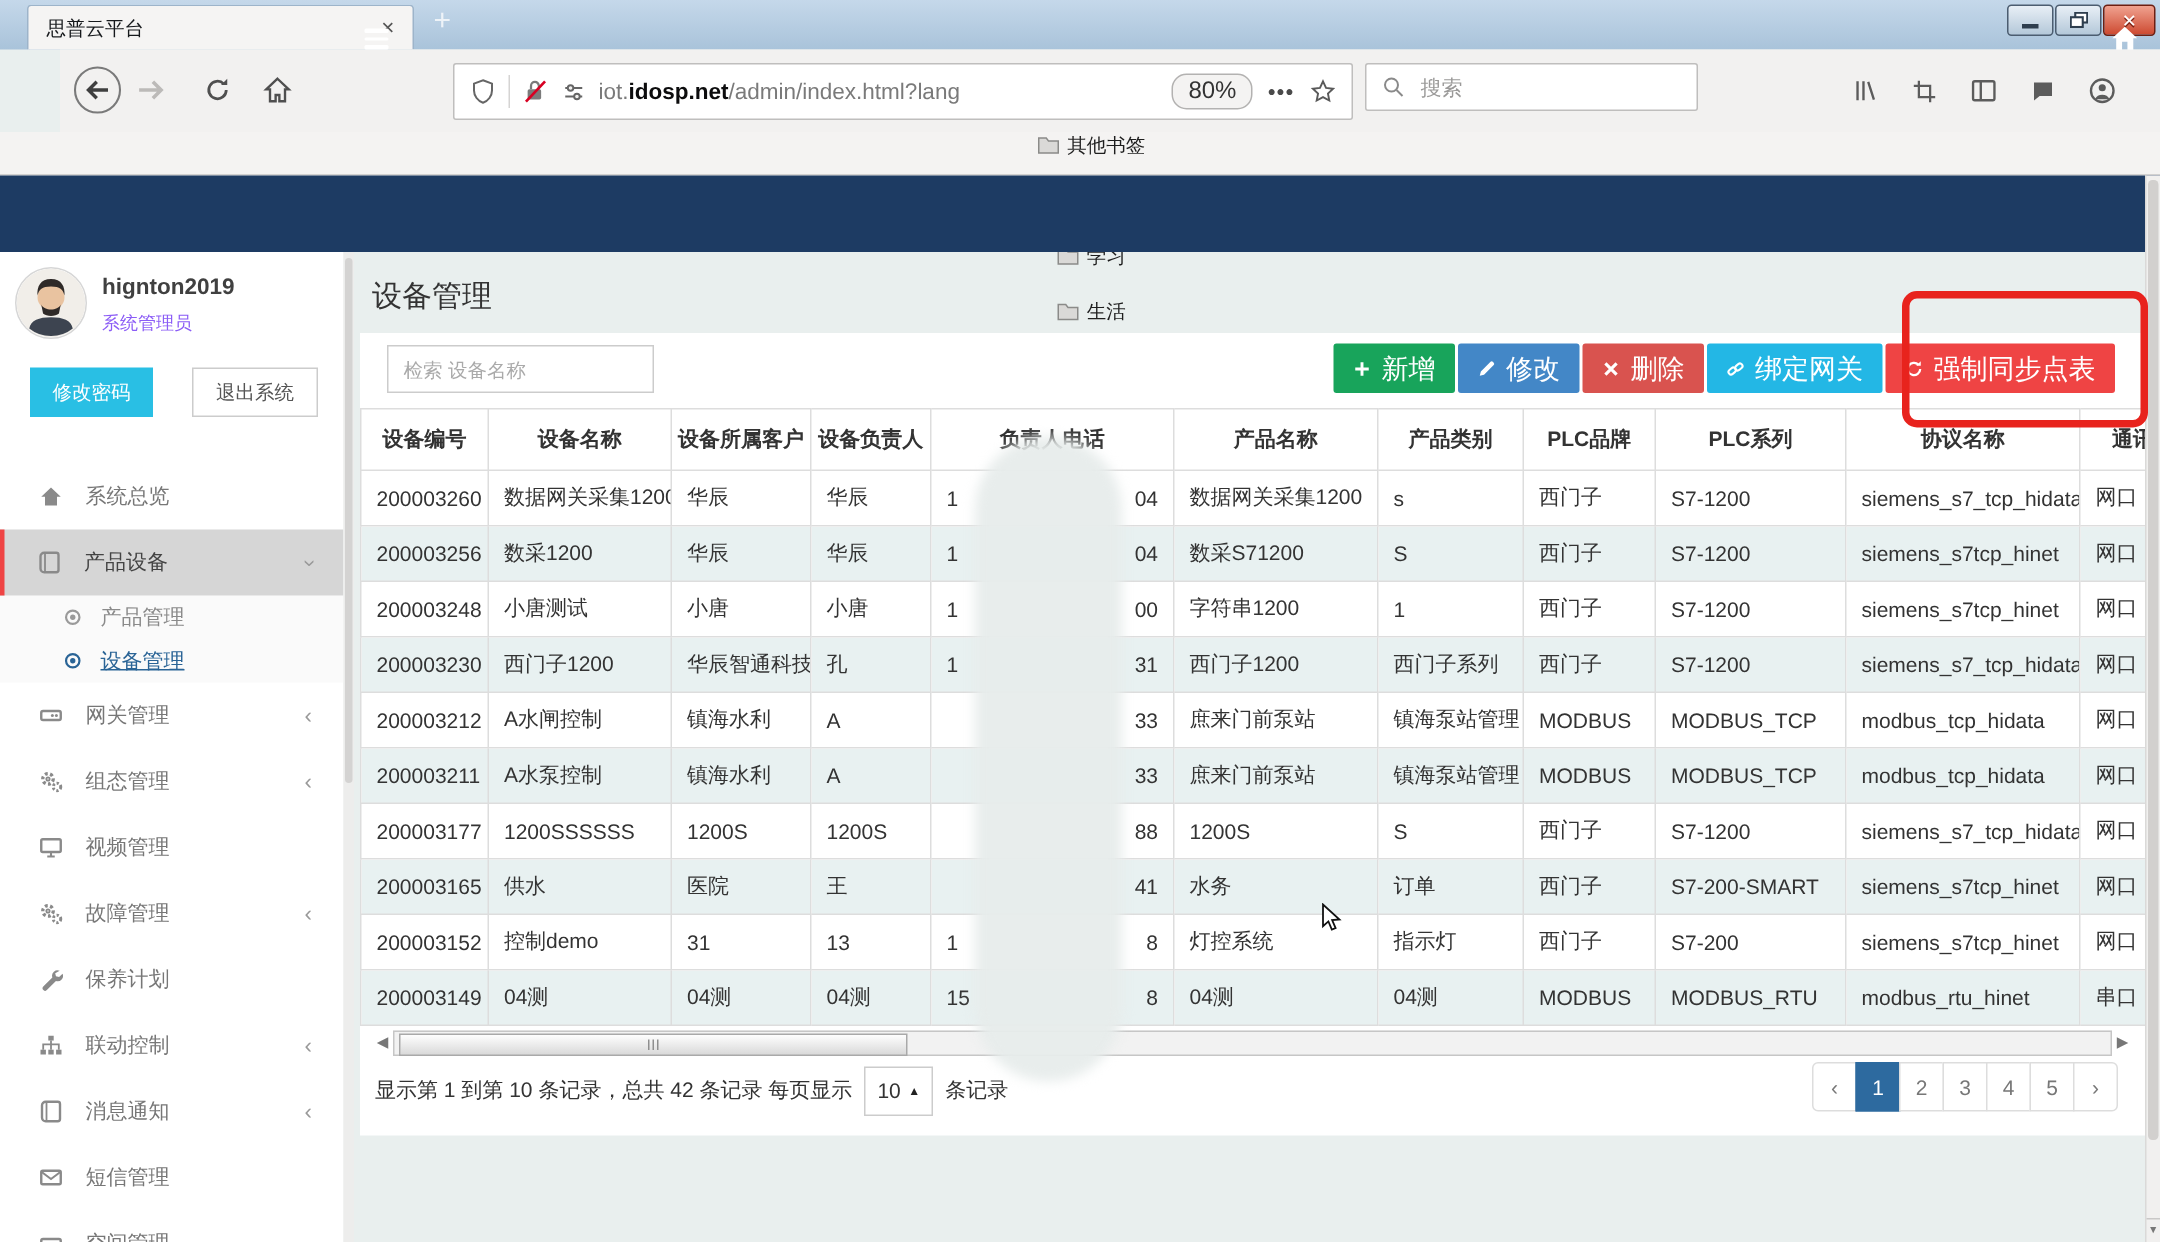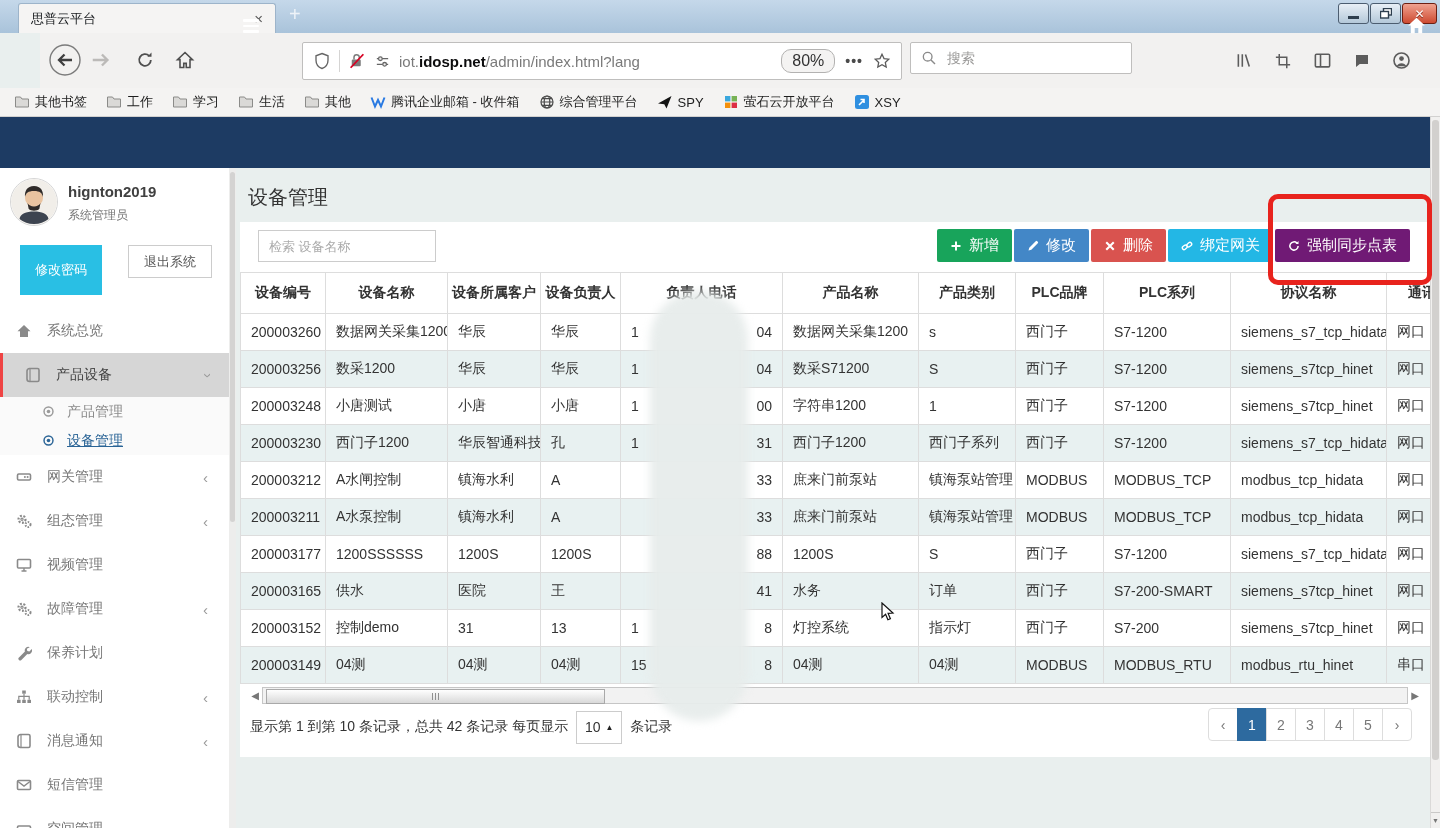--- a/index.html
+++ b/index.html
@@ -25,57 +25,57 @@
   .urltext b{color:#0c0c0d;font-weight:bold;}
   .urlfade{flex:1;}
   .zoombadge{border:1px solid #b3b2b1;border-radius:10px;background:#f4f3f2;font-size:16px;color:#333;padding:2px 10px;}
   .pagedots{color:#4a4a4a;font-size:14px;font-weight:bold;letter-spacing:1px;margin:0 2px;}
   .searchbox{position:absolute;left:870px;top:9px;width:222px;height:32px;background:#fff;border:1px solid #bfbebd;border-radius:2px;display:flex;align-items:center;padding:0 10px;box-sizing:border-box;gap:8px;}
   .searchbox input{border:none;outline:none;font-size:14px;color:#333;width:150px;font-family:inherit;background:transparent;}
   .searchbox input::placeholder{color:#9b9a99;}
   .tbicons{position:absolute;left:1194px;top:0;height:55px;display:flex;align-items:center;gap:21px;}
   .tbburger{position:absolute;left:1408px;top:20px;width:18px;}
   .tbburger div{height:2px;background:#5c5c5c;margin-bottom:4px;}
-  .bookmarks{position:absolute;left:0;top:88px;right:0;height:29px;background:#f4f3f2;border-bottom:1px solid #d2d1d0;display:flex;align-items:center;padding-left:14px;gap:19px;box-sizing:border-box;}
+  .bookmarks{position:absolute;left:0;top:88px;right:0;height:29px;background:#f4f3f2;border-bottom:1px solid #d2d1d0;display:flex;align-items:center;padding-left:14px;gap:19px;box-sizing:border-box;flex-direction:column;}
   .bm{display:flex;align-items:center;gap:5px;font-size:13px;color:#1e1e1e;white-space:nowrap;}
   .bm .bm-ic svg{width:16px;height:16px;}
   
   .appnav{position:absolute;left:0;top:117px;right:0;height:51px;background:#1d3b63;}
   .burger{position:absolute;left:243px;top:19px;width:16px;}
   .burger div{height:2.5px;background:#fff;margin-bottom:3px;border-radius:1px;}
   .navhome{position:absolute;right:14px;top:16px;}
   .sidebar{position:absolute;left:0;top:168px;width:229px;bottom:0;background:#fff;overflow:hidden;}
   .side-scroll{position:absolute;left:229px;top:168px;width:7px;bottom:0;background:#ededec;}
   .side-scroll .thumb{position:absolute;left:1px;top:4px;width:5px;height:350px;background:#d4d3d2;border-radius:3px;}
   .avatar{position:absolute;left:10px;top:10px;width:46px;height:46px;border-radius:50%;border:1px solid #d6d6d6;overflow:hidden;}
   .uname{position:absolute;left:68px;top:15px;font-size:15px;font-weight:bold;color:#404040;}
-  .urole{position:absolute;left:68px;top:39px;font-size:12px;color:#737373;}
-  .btn-pwd{position:absolute;left:20px;top:77px;width:82px;height:50px;background:#29bfe4;color:#fff;border:none;font-size:13px;font-family:inherit;}
+  .urole{position:absolute;left:68px;top:39px;font-size:12px;color:#8b5cf6;}
+  .btn-pwd{position:absolute;left:20px;top:77px;width:82px;height:33px;background:#29bfe4;color:#fff;border:none;font-size:13px;font-family:inherit;}
   .btn-out{position:absolute;left:128px;top:77px;width:84px;height:33px;background:#fff;color:#555;border:1px solid #ccc;font-size:13px;font-family:inherit;}
   .menu{position:absolute;left:0;top:141px;right:0;}
-  .mi{height:44px;display:flex;align-items:center;padding-left:16px;color:#777;font-size:14px;position:relative;box-sizing:border-box;}
+  .mi{height:44px;display:flex;align-items:center;padding-left:26px;color:#777;font-size:14px;position:relative;box-sizing:border-box;}
   .mi .ic{width:18px;margin-right:13px;display:flex;color:#8a8a8a;}
   .mi .ic svg{width:16px;height:16px;}
   .mi .chev{position:absolute;right:21px;color:#999;font-size:15px;line-height:1;}
   .mi.active{background:#d6d6d6;border-left:3px solid #ef4444;padding-left:22px;color:#444;}
   .mi.active .chev{transform:rotate(-90deg);}
   .sub{background:#fafafa;}
   .si{height:29px;display:flex;align-items:center;padding-left:42px;gap:12px;color:#8a8a8a;font-size:14px;}
   .si .ic{display:flex;color:#9a9a9a;}
   .si .ic svg{width:13px;height:13px;}
   .si.active{color:#2a6496;}
   .si.active .lb{text-decoration:underline;}
   .si.active .ic{color:#2a6496;}
   
   .page-title{position:absolute;left:248px;top:184px;font-size:20px;color:#333;}
   .panel{position:absolute;left:240px;top:222px;width:1190px;height:535px;background:#fff;}
   .dev-search{position:absolute;left:18px;top:8px;width:178px;height:32px;border:1px solid #ccc;padding:0 10px;font-size:13px;color:#333;box-sizing:border-box;font-family:inherit;outline:none;}
   .dev-search::placeholder{color:#aaa;}
   .btns{position:absolute;right:20px;top:7px;display:flex;gap:2px;height:33px;}
-  .tbtn{display:flex;align-items:center;gap:7px;padding:0 13px;color:#fff;font-size:15px;border:none;font-family:inherit;border-radius:2px;white-space:nowrap;}
+  .tbtn{display:flex;align-items:center;gap:7px;padding:0 13px;color:#fff;font-size:18px;border:none;font-family:inherit;border-radius:2px;white-space:nowrap;}
   .tbtn .ic svg{width:12px;height:12px;}
   table.dtable{position:absolute;left:0;top:50px;width:1190px;border-collapse:collapse;table-layout:fixed;font-size:14px;color:#333;}
   .dtable th{height:40px;border:1px solid #ddd;background:#fff;font-weight:bold;text-align:center;padding:0 2px;white-space:nowrap;overflow:hidden;}
   .dtable td{height:36px;border:1px solid #ddd;padding:0 10px;white-space:nowrap;overflow:hidden;}
   .dtable tbody tr:nth-child(even) td{background:#e8f1f1;}
   .dtable td.ph{padding:0;}
   .phwrap{display:flex;justify-content:space-between;padding:0 10px;}
   
   .hscroll{position:absolute;left:8px;top:465px;width:1174px;height:17px;display:flex;align-items:center;}
   .harrow{width:14px;color:#777;font-size:10px;text-align:center;}
@@ -500,21 +500,21 @@
           <span class="ic">
             <svg viewBox="0 0 16 16">
               <g fill="none" stroke="#fff" stroke-width="1.8">
                 <rect x="1.5" y="7.5" width="7" height="4.6" rx="2.3" transform="rotate(-40 5 9.8)"></rect>
                 <rect x="7.5" y="3.9" width="7" height="4.6" rx="2.3" transform="rotate(-40 11 6.2)"></rect>
               </g>
             </svg>
           </span>
           <span class="lb">绑定网关</span>
         </button>
-        <button class="tbtn" style="background: #701a75; text-align: right;">
+        <button class="tbtn" style="background: #ef4444; text-align: right;">
           <span class="ic">
             <svg viewBox="0 0 16 16">
               <path d="M13.5 8A5.5 5.5 0 1111.9 4.1" fill="none" stroke="#fff" stroke-width="2"></path>
               <path d="M14 1.2v4h-4z" fill="#fff"></path>
             </svg>
           </span>
           <span class="lb">强制同步点表</span>
         </button>
       </div>
 

